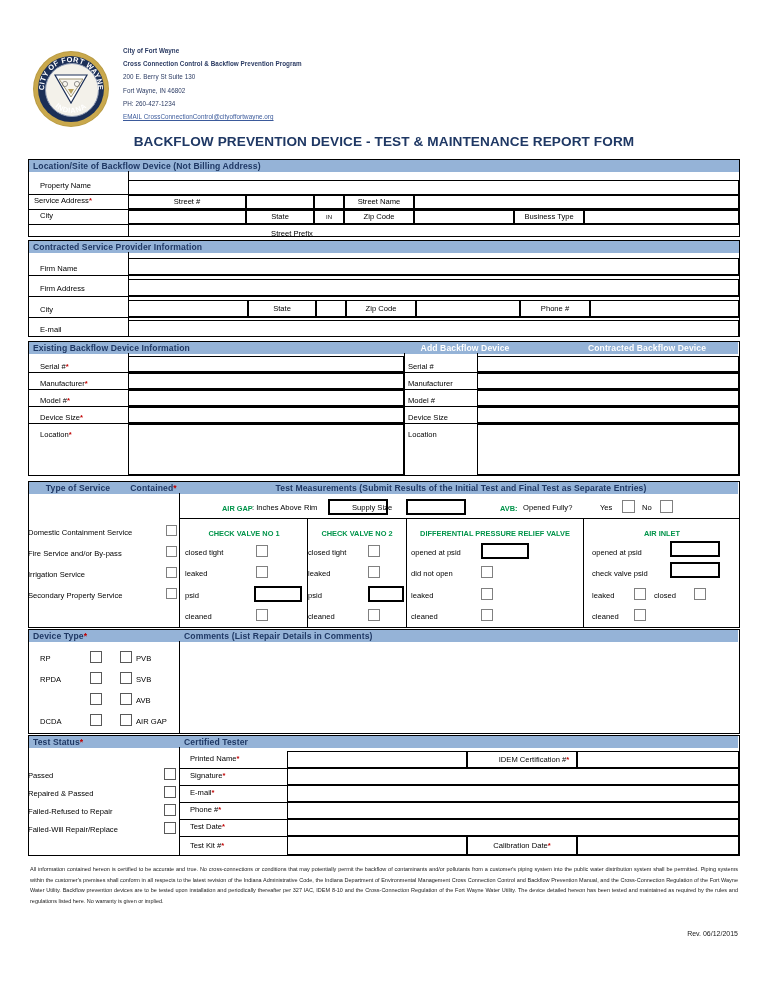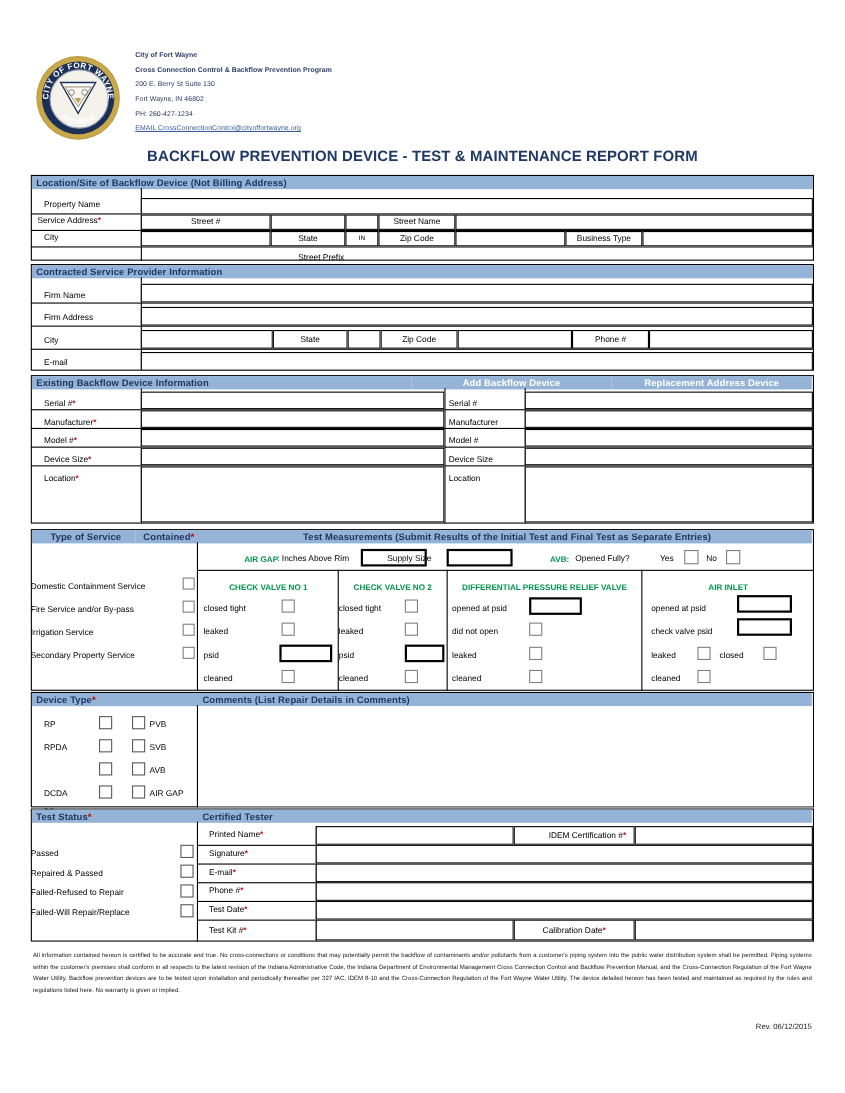--- a/index.html
+++ b/index.html
@@ -268,21 +268,21 @@
   <div class="box" style="left:416px; top:300px; width:104px; height:17px;"></div>
   <div class="box" style="left:520px; top:300px; width:70px; height:17px;"></div>
   <div class="lbl c" style="left:520px; top:305px; width:70px;">Phone #</div>
   <div class="box" style="left:590px; top:300px; width:149px; height:17px;"></div>
   <div class="box" style="left:128px; top:320px; width:611px; height:17px;"></div>
 
   <div class="outer" style="left:28px; top:341px; width:712px; height:135px;">
     <div style="display:flex;">
       <div class="band" style="width:345px;">Existing Backflow Device Information</div>
       <div class="band c w" style="width:182px;">Add Backflow Device</div>
-      <div class="band c w" style="width:182px;">Replacement Address Device</div>
+      <div class="band c w" style="width:182px;">Contracted Backflow Device</div>
     </div>
   </div>
   <div class="vline" style="left:128px; top:353px; height:123px;"></div>
   <div class="vline" style="left:404px; top:353px; height:123px;"></div>
   <div class="vline" style="left:477px; top:353px; height:123px;"></div>
 
   <div class="hline" style="left:28px; top:372px; width:376px;"></div>
   <div class="hline" style="left:28px; top:389px; width:376px;"></div>
   <div class="hline" style="left:28px; top:406px; width:376px;"></div>
   <div class="hline" style="left:28px; top:423px; width:376px;"></div>

